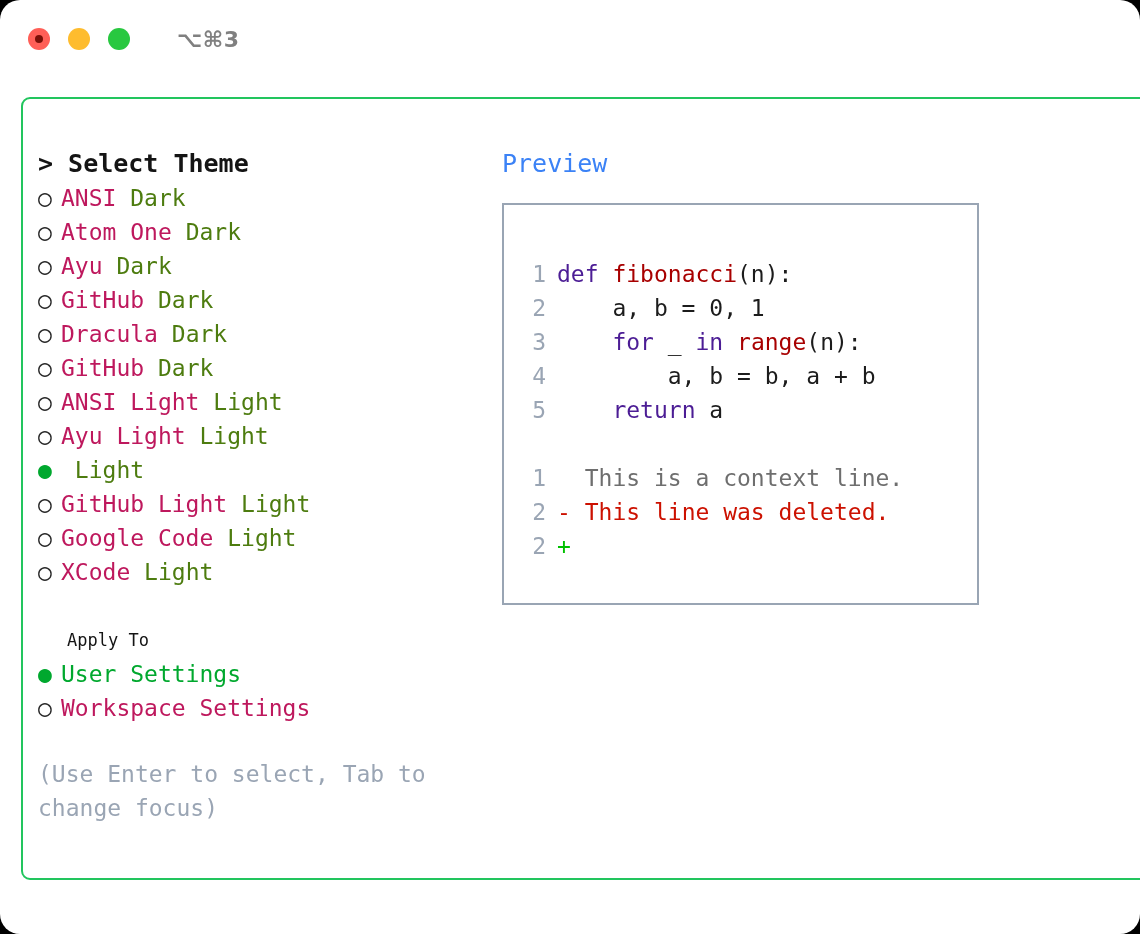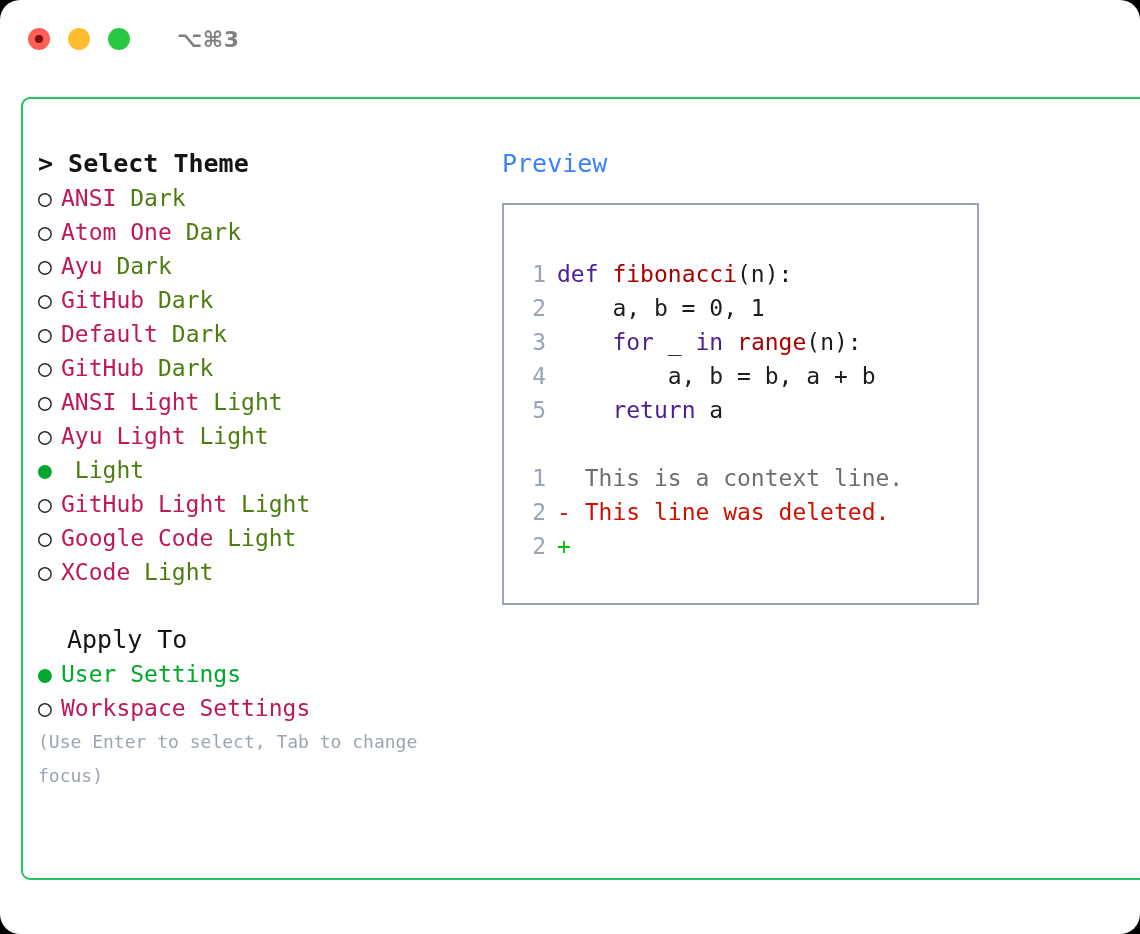--- a/index.html
+++ b/index.html
@@ -123,30 +123,31 @@
     line-height: 34px;
   }
   .bullet.on  { color: #00a82e; }
   .bullet.off { color: #2b2b2b; }
   .row.selected .name { color: #00a82e; }
   .name { color: #be185d; }
   .tag  { color: #4d7c0f; }
   .sp   { white-space: pre; }
 
   .apply-title {
-    font-size: 25px;
+    font-size: 17px;
     color: #141414;
     line-height: 34px;
     padding-left: 29px;
     margin-top: 34px;
     white-space: pre;
   }
 
   .hint {
-    font-size: 18px;
+    margin-top: 32px;
+    font-size: 23px;
     line-height: 34px;
     color: #9aa5b4;
     width: 405px;
     word-spacing: 0px;
   }
 
   
   .right-col {
     position: absolute;
     left: 479px;
@@ -211,21 +212,21 @@
 
       <div class="left-col">
 
         <div class="list-title">&gt; Select Theme</div>
 
         <div class="theme-list" id="theme-list">
             <div class="row"><span class="bullet off">○</span><span class="name">ANSI</span><span class="sp"> </span><span class="tag">Dark</span></div>
             <div class="row"><span class="bullet off">○</span><span class="name">Atom One</span><span class="sp"> </span><span class="tag">Dark</span></div>
             <div class="row"><span class="bullet off">○</span><span class="name">Ayu</span><span class="sp"> </span><span class="tag">Dark</span></div>
             <div class="row"><span class="bullet off">○</span><span class="name">GitHub</span><span class="sp"> </span><span class="tag">Dark</span></div>
-            <div class="row"><span class="bullet off">○</span><span class="name">Default</span><span class="sp"> </span><span class="tag">Dark</span></div>
+            <div class="row"><span class="bullet off">○</span><span class="name">Dracula</span><span class="sp"> </span><span class="tag">Dark</span></div>
             <div class="row"><span class="bullet off">○</span><span class="name">GitHub</span><span class="sp"> </span><span class="tag">Dark</span></div>
             <div class="row"><span class="bullet off">○</span><span class="name">ANSI Light</span><span class="sp"> </span><span class="tag">Light</span></div>
             <div class="row"><span class="bullet off">○</span><span class="name">Ayu Light</span><span class="sp"> </span><span class="tag">Light</span></div>
             <div class="row selected"><span class="bullet on">●</span><span class="sp"> </span><span class="tag">Light</span></div>
             <div class="row"><span class="bullet off">○</span><span class="name">GitHub Light</span><span class="sp"> </span><span class="tag">Light</span></div>
             <div class="row"><span class="bullet off">○</span><span class="name">Google Code</span><span class="sp"> </span><span class="tag">Light</span></div>
             <div class="row"><span class="bullet off">○</span><span class="name">XCode</span><span class="sp"> </span><span class="tag">Light</span></div>
           </div>
 
         <div class="apply-title">Apply To</div>

